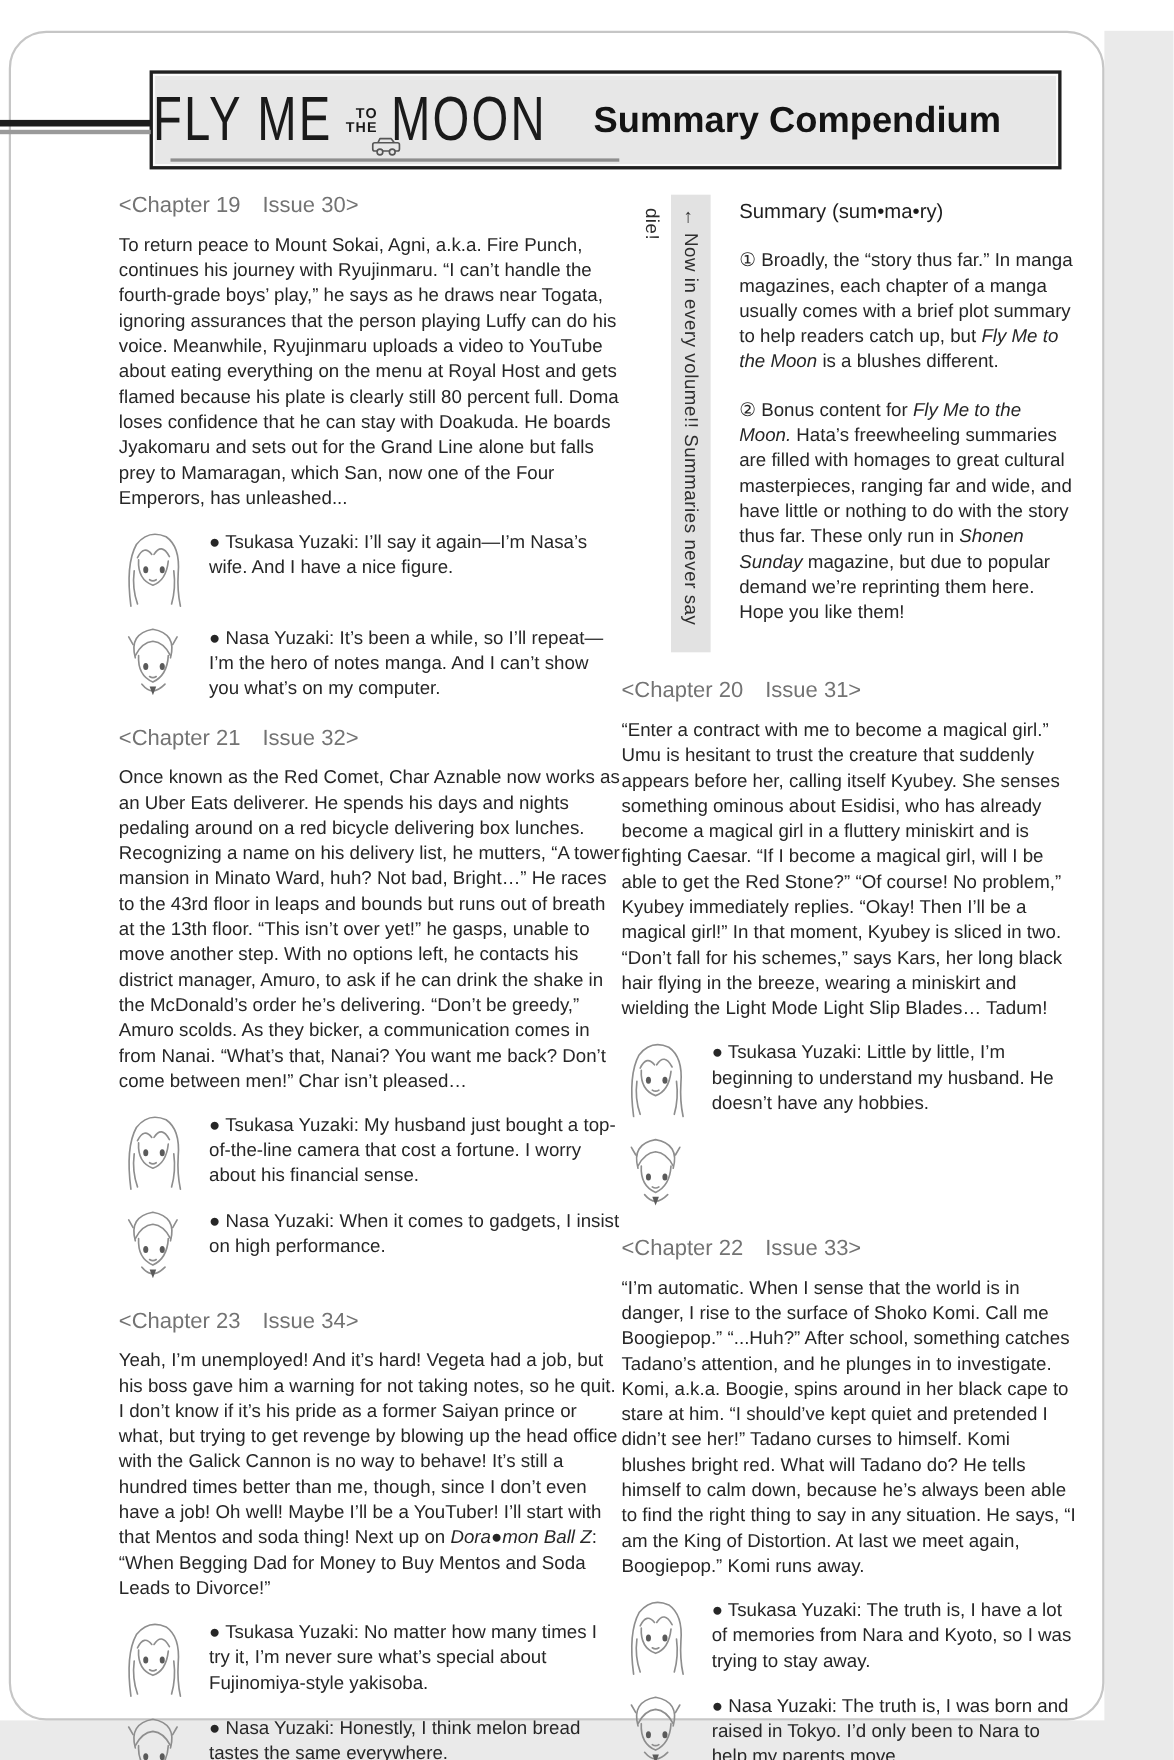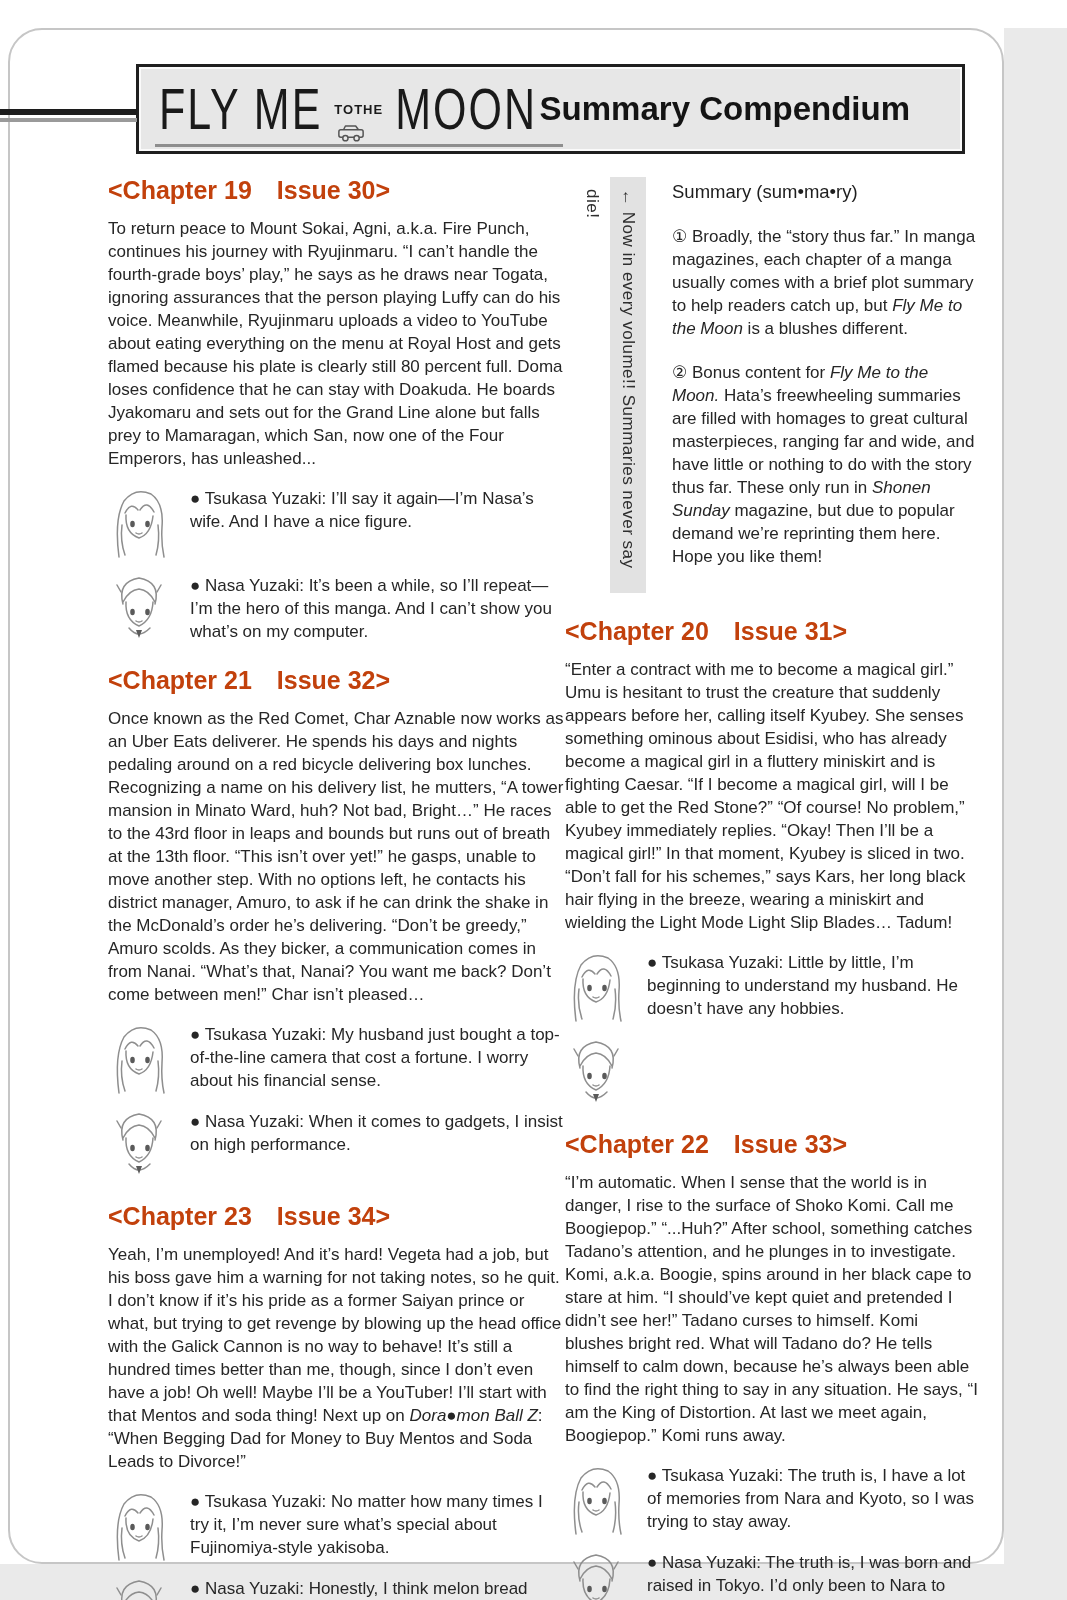--- a/index.html
+++ b/index.html
@@ -9,33 +9,33 @@
   .gray-right{position:absolute;left:1004px;top:28px;width:63px;height:1572px;background:#eaeaea;}
   .gray-bottom{position:absolute;left:0;top:1564px;width:1067px;height:36px;background:#eaeaea;}
   .panel{position:absolute;left:8px;top:28px;width:992px;height:1532px;background:#ffffff;
          border:2px solid #c6c6c6;border-radius:34px;z-index:1;}
   .deco-black{position:absolute;left:0;top:109px;width:137px;height:6px;background:#1c1c1c;z-index:3;}
   .deco-gray{position:absolute;left:0;top:118px;width:137px;height:4px;background:#9a9a9a;z-index:3;}
 
   .header-box{position:absolute;left:136px;top:64px;width:829px;height:90px;box-sizing:border-box;
               background:#e7e7e7;border:3px solid #1f1f1f;box-shadow:inset 0 0 0 2px #fafafa;
               display:flex;align-items:center;z-index:2;}
-  .logo{display:flex;align-items:center;gap:12px;margin-left:20px;color:#1a1a1a;}
+  .logo{display:flex;align-items:center;gap:12px;color:#1a1a1a;}
   .logo-big{display:inline-block;font-size:43px;font-weight:400;letter-spacing:2px;
             transform:scaleY(1.32);transform-origin:center;white-space:nowrap;}
-  .logo-small{display:flex;font-size:13px;font-weight:700;line-height:13px;
+  .logo-small{display:flex;flex-direction:column;font-size:13px;font-weight:700;line-height:13px;
               letter-spacing:1px;text-align:right;}
   .logo-underline{position:absolute;left:16px;top:77px;width:408px;height:3px;background:#8e8e8e;}
   .car{position:absolute;left:198px;top:57px;}
   .header-title{margin-left:auto;padding-right:52px;font-size:33px;font-weight:600;color:#141414;}
 
   .col-left{position:absolute;left:108px;top:176px;width:457px;z-index:2;}
   .col-right{position:absolute;left:565px;top:175px;width:413px;z-index:2;}
 
-  .sec-heading{font-size:25px;font-weight:700;color:#c2410c;margin:20px 0 12px;}
+  .sec-heading{font-size:20px;font-weight:400;color:#737373;margin:20px 0 12px;}
   .col-left .sec-heading:first-child{margin-top:0;}
   .body{font-size:17px;line-height:23px;margin:0 0 15px;}
   .it{font-style:italic;}
 
   .quote{display:flex;gap:20px;align-items:flex-start;margin:0 0 13px;}
   .avatar{flex:0 0 62px;width:62px;height:74px;}
   .avatar svg{width:62px;height:74px;display:block;}
   .qtext{margin:2px 0 0;font-size:17px;line-height:23px;}
 
   .summary-row{display:flex;gap:26px;margin:2px 0 8px 45px;min-height:420px;}
@@ -111,21 +111,21 @@
             <path d="M20 56 Q25 62 30 62 Q35 62 41 56"></path>
             <path d="M27 49 q3 2 6 0"></path>
           </g>
           <g fill="#5a5a5a">
             <ellipse cx="23.5" cy="40" rx="2.3" ry="3.2"></ellipse>
             <ellipse cx="38.5" cy="40" rx="2.3" ry="3.2"></ellipse>
             <polygon points="27,58 33,58 30,66"></polygon>
           </g>
         </svg>
       </span>
-    <p class="qtext">● Nasa Yuzaki: It’s been a while, so I’ll repeat—I’m the hero of this manga. And I can’t show you what’s on my computer.</p>
+    <p class="qtext">● Nasa Yuzaki: It’s been a while, so I’ll repeat—I’m the hero of notes manga. And I can’t show you what’s on my computer.</p>
   </div>
 
   <div class="sec-heading">&lt;Chapter 21 Issue 32&gt;</div>
   <p class="body"><span>Once known as the Red Comet, Char Aznable now works as an Uber Eats deliverer. He spends his days and nights pedaling around on a red bicycle delivering box lunches. Recognizing a name on his delivery list, he mutters, “A tower mansion in Minato Ward, huh? Not bad, Bright…” He races to the 43rd floor in leaps and bounds but runs out of breath at the 13th floor. “This isn’t over yet!” he gasps, unable to move another step. With no options left, he contacts his district manager, Amuro, to ask if he can drink the shake in the McDonald’s order he’s delivering. “Don’t be greedy,” Amuro scolds. As they bicker, a communication comes in from Nanai. “What’s that, Nanai? You want me back? Don’t come between men!” Char isn’t pleased…</span></p>
   <div class="quote">
     <span class="avatar">
         <svg viewBox="0 0 60 74" xmlns="http://www.w3.org/2000/svg">
           <g fill="none" stroke="#8e8e8e" stroke-width="1.5" stroke-linecap="round">
             <path d="M10 72 Q5 34 15 16 Q26 2 42 9 Q55 18 53 42 Q52 58 55 72"></path>
             <path d="M17 30 Q16 48 30 53 Q42 49 44 31"></path>

